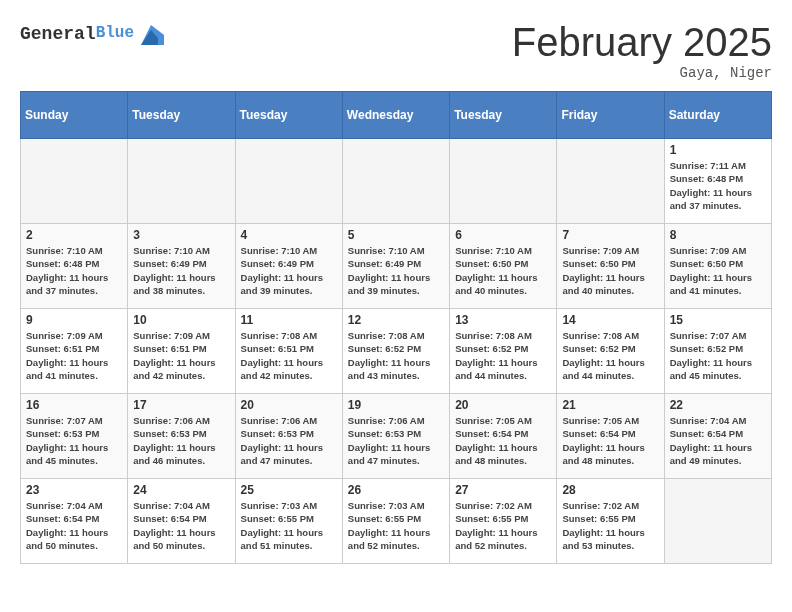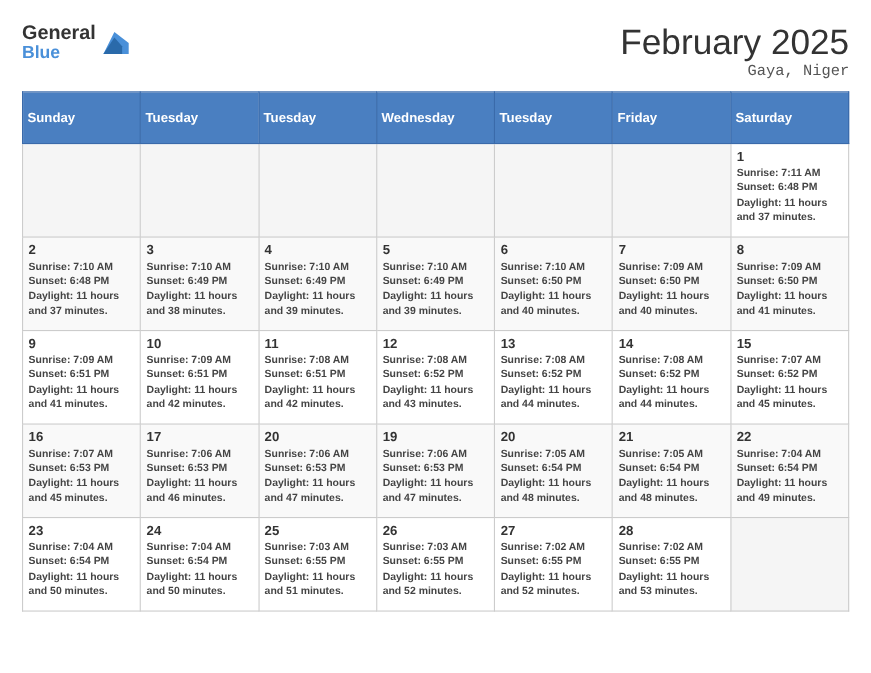--- a/index.html
+++ b/index.html
@@ -15,43 +15,44 @@
       justify-content: space-between;
       align-items: flex-start;
       margin-bottom: 10px;
     }
     .logo {
       display: flex;
       align-items: center;
     }
     .logo-text {
       display: flex;
-      flex-direction: column;
+      flex-direction: row;
       line-height: 1.1;
+      font-family: Liberation Mono, monospace;
     }
     .logo-general {
       font-size: 18px;
       font-weight: bold;
       color: #333;
     }
     .logo-blue {
       font-size: 16px;
       font-weight: bold;
       color: #4a90d9;
     }
     .logo-icon {
       width: 30px;
       height: 30px;
       margin-left: 2px;
     }
     .title-area {
       text-align: right;
     }
     .month-title {
-      font-size: 32px;
+      font-size: 40px;
       font-weight: normal;
       color: #333;
     }
     .location {
       font-size: 14px;
       color: #555;
       font-family: Liberation Mono, monospace;
     }
     .calendar {
       width: 100%;

